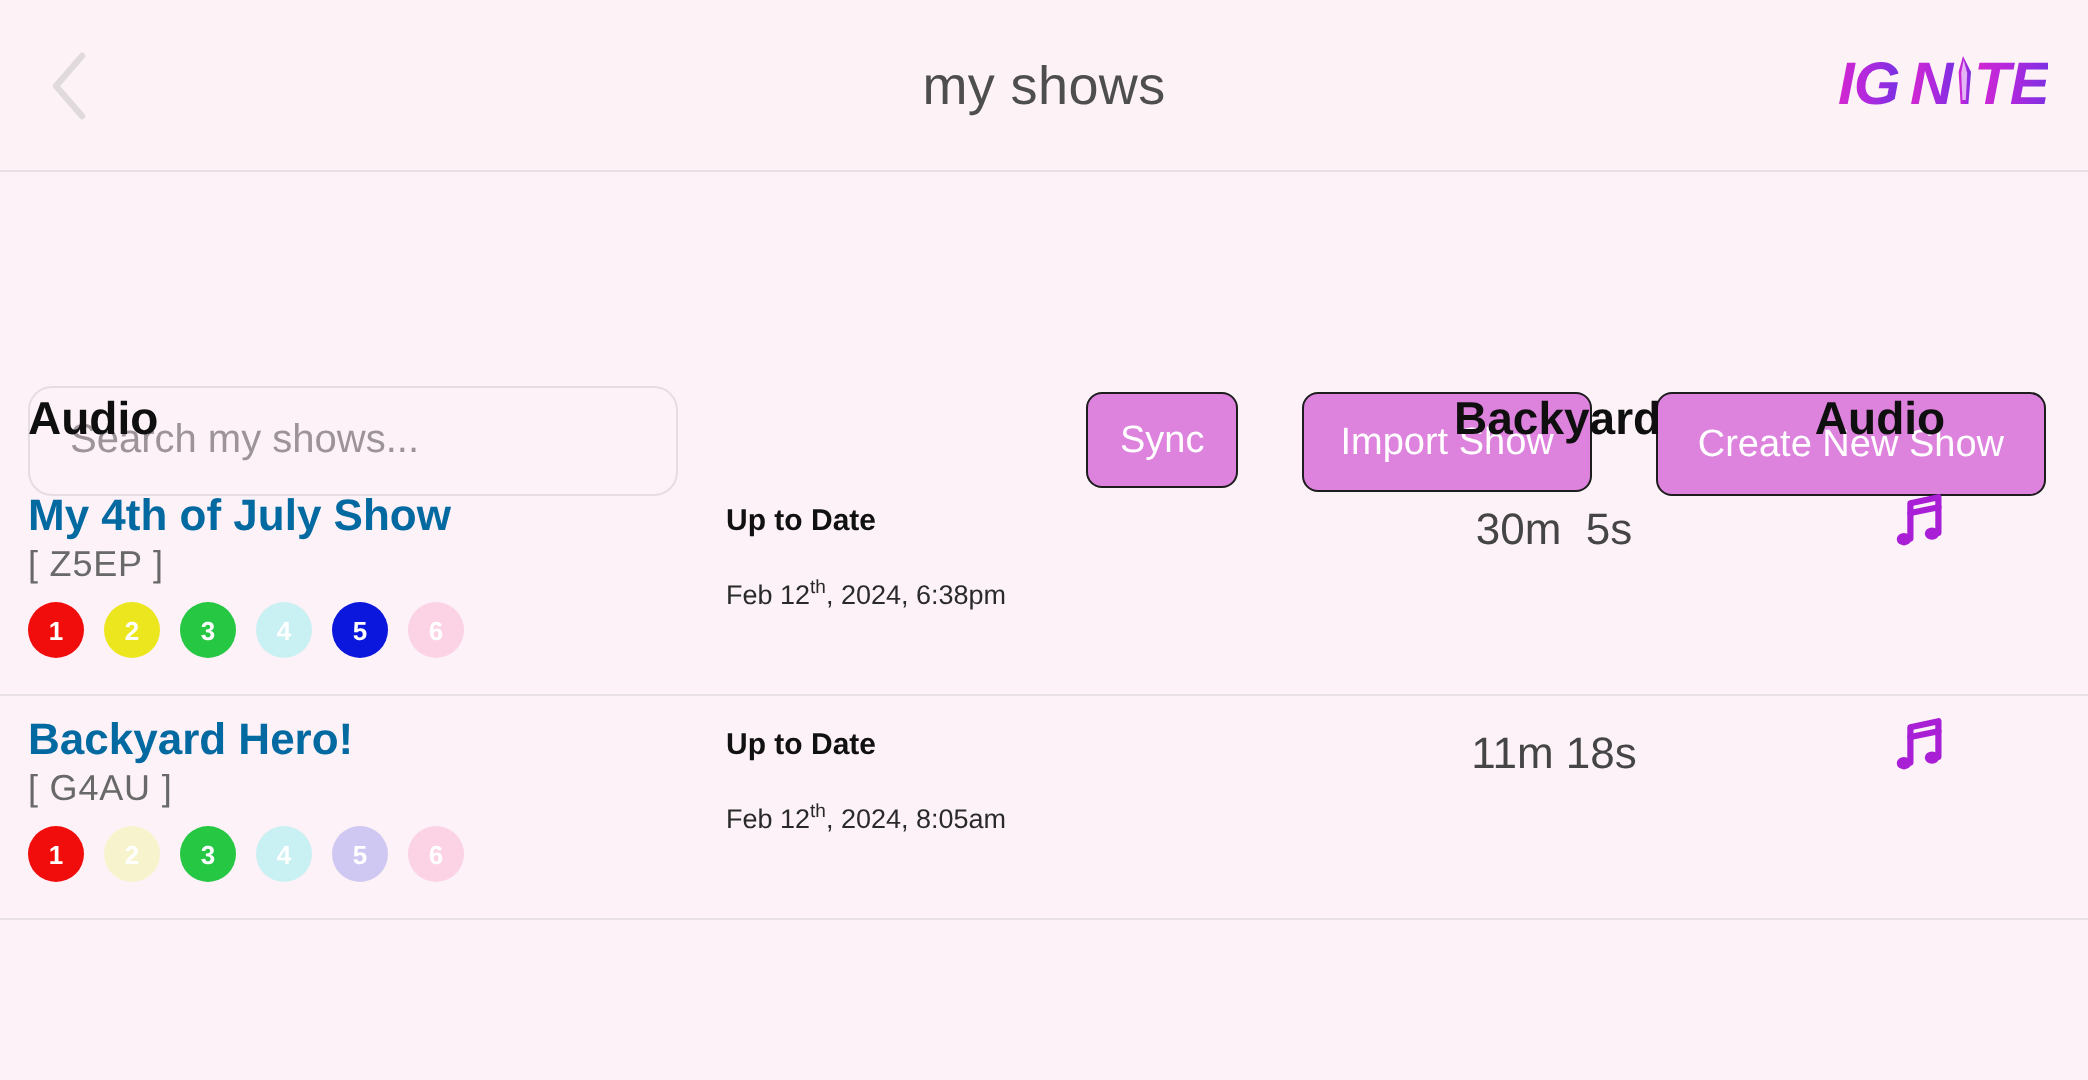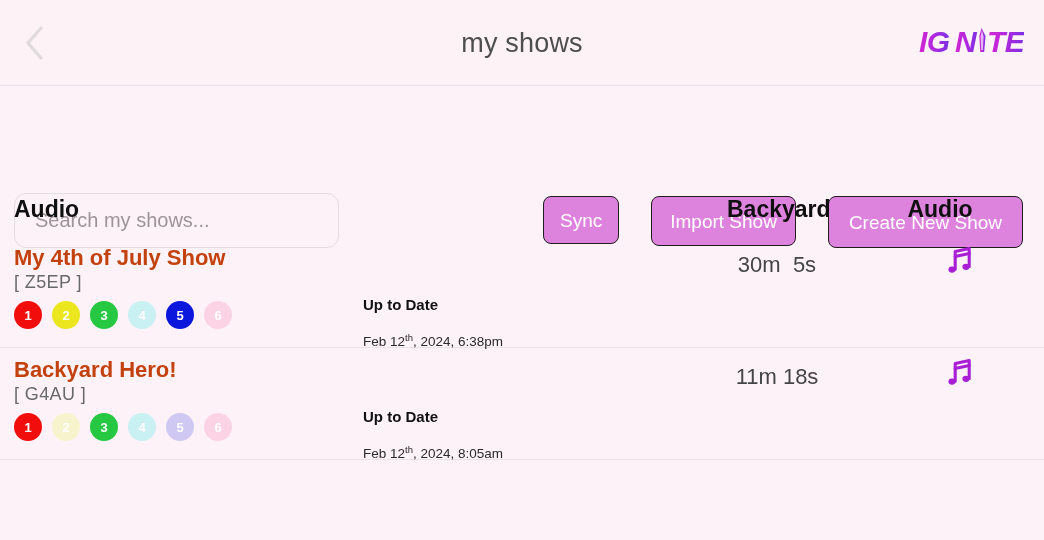--- a/index.html
+++ b/index.html
@@ -176,21 +176,21 @@
 
   .cell-name {
     position: absolute;
     left: 14px;
     top: 9px;
     width: 330px;
   }
   .show-title {
     font-size: 22px;
     font-weight: bold;
-    color: #c2410c;
+    color: #0369a1;
     line-height: 1.15;
     white-space: nowrap;
   }
   .show-code {
     margin-top: 2px;
     font-size: 18px;
     color: #696969;
     font-weight: 400;
     letter-spacing: 0.4px;
     white-space: nowrap;
@@ -219,21 +219,20 @@
     position: absolute;
     left: 363px;
     top: 16px;
     width: 200px;
   }
   .status-title {
     font-size: 15px;
     font-weight: bold;
     color: #111;
     line-height: 1.2;
-    margin-top: 44px;
   }
   .status-date {
     margin-top: 20px;
     font-size: 13.5px;
     color: #2a2a2a;
     white-space: nowrap;
   }
   .status-date sup {
     font-size: 9.5px;
     vertical-align: super;

